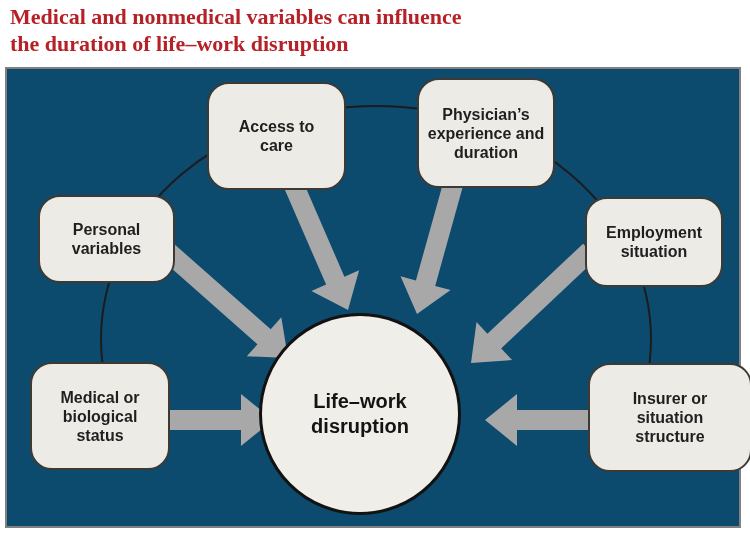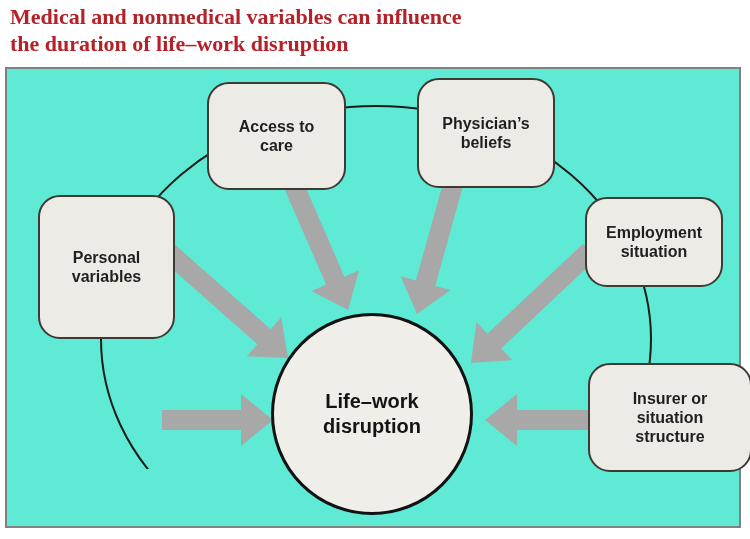--- a/index.html
+++ b/index.html
@@ -23,21 +23,21 @@
     color: var(--c-title_text, #b52127);
   }
   .title .t-line { display: block; }
   .frame {
     position: absolute;
     left: 5px;
     top: 67px;
     width: 732px;
     height: 457px;
     border: 2px solid var(--c-frame_border, #808080);
-    background: #5eead4;
+    background: #0c4a6e;
   }
   .diagram-svg {
     position: absolute;
     left: 0; top: 0;
     width: 732px;
     height: 457px;
   }
   .node {
     position: absolute;
     box-sizing: border-box;
@@ -50,28 +50,28 @@
     align-items: center;
     text-align: center;
     font-weight: bold;
     font-size: 16px;
     line-height: 19px;
     color: #1f1f1f;
   }
   .node .n-line { display: block; }
   .node-access     { left: 200px; top: 13px;  width: 139px; height: 108px; }
   .node-physician  { left: 410px; top: 9px;   width: 138px; height: 110px; }
-  .node-personal   { left: 31px;  top: 126px; width: 137px; height: 144px; }
+  .node-personal   { left: 31px;  top: 126px; width: 137px; height: 88px; }
   .node-employment { left: 578px; top: 128px; width: 138px; height: 90px; }
   .node-medical    { left: 23px;  top: 293px; width: 140px; height: 108px; }
   .node-insurer    { left: 581px; top: 294px; width: 164px; height: 109px; }
   .center-circle {
     position: absolute;
     box-sizing: border-box;
-    left: 264px;
+    left: 252px;
     top: 244px;
     width: 202px;
     height: 202px;
     border-radius: 50%;
     background: var(--c-center_fill, #efeee9);
     border: 3px solid var(--c-center_border, #121212);
     display: flex;
     flex-direction: column;
     justify-content: center;
     align-items: center;
@@ -110,33 +110,39 @@
         </g>
     </svg>
 
     <div class="node node-access">
       <span class="n-line">Access to</span>
       <span class="n-line">care</span>
     </div>
 
     <div class="node node-physician">
       <span class="n-line">Physician’s</span>
-      <span class="n-line">beliefs</span>
+      <span class="n-line">experience and</span>
+      <span class="n-line">duration</span>
     </div>
 
     <div class="node node-personal">
       <span class="n-line">Personal</span>
       <span class="n-line">variables</span>
     </div>
 
     <div class="node node-employment">
       <span class="n-line">Employment</span>
       <span class="n-line">situation</span>
     </div>
 
+    <div class="node node-medical">
+      <span class="n-line">Medical or</span>
+      <span class="n-line">biological</span>
+      <span class="n-line">status</span>
+    </div>
 
     <div class="node node-insurer">
       <span class="n-line">Insurer or</span>
       <span class="n-line">situation</span>
       <span class="n-line">structure</span>
     </div>
 
     <div class="center-circle">
       <span class="n-line">Life–work</span>
       <span class="n-line">disruption</span>

